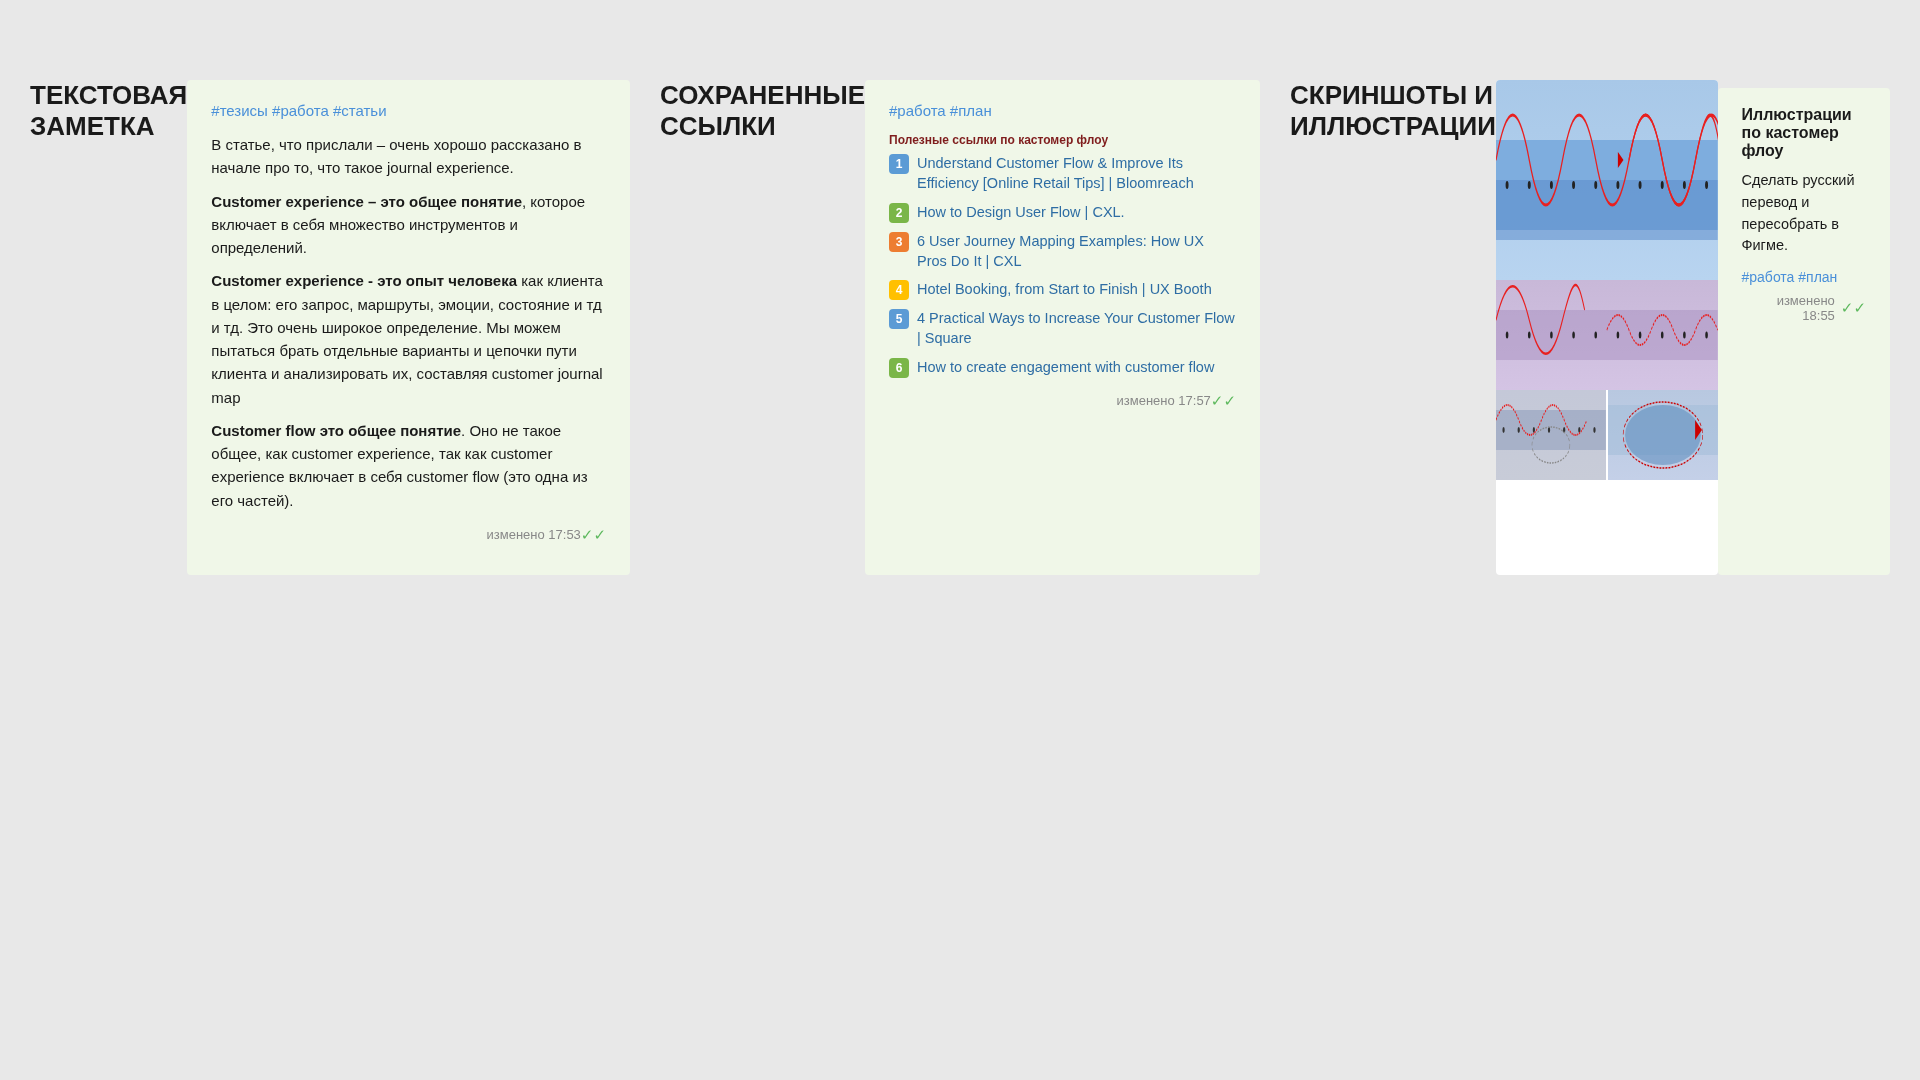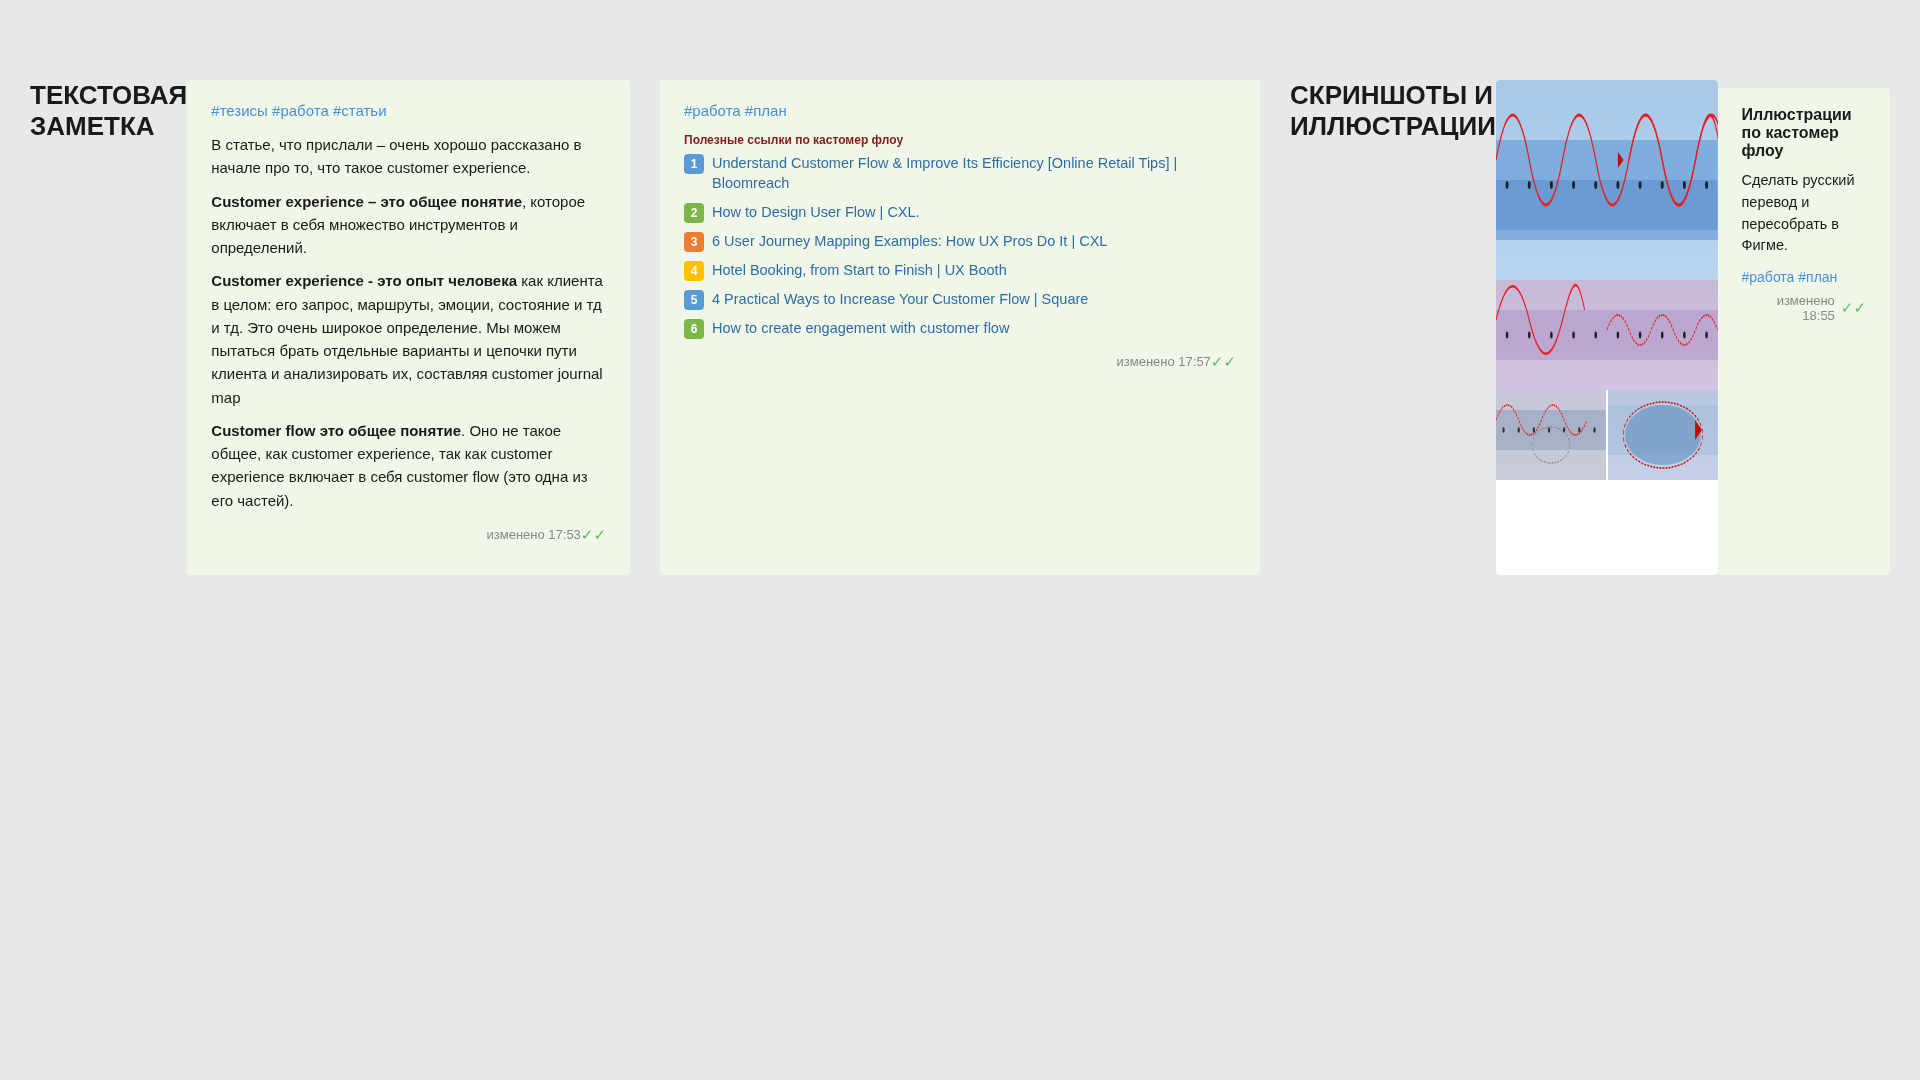--- a/index.html
+++ b/index.html
@@ -182,33 +182,34 @@
 </head>
 <body>
 
 <div class="columns">
 
   <div class="column">
     <div class="column-title">ТЕКСТОВАЯ ЗАМЕТКА</div>
     <div class="card">
       <div class="tags">#тезисы #работа #статьи</div>
       <div class="card-text">
-        <p>В статье, что прислали – очень хорошо рассказано в начале про то, что такое customer experience.</p>
+        <p>В статье, что прислали – очень хорошо рассказано в начале про то, что такое journal experience.</p>
         <p><strong>Customer experience – это общее понятие</strong>, которое включает в себя множество инструментов и определений.</p>
         <p><strong>Customer experience - это опыт человека</strong> как клиента в целом: его запрос, маршруты, эмоции, состояние и тд и тд. Это очень широкое определение. Мы можем пытаться брать отдельные варианты и цепочки пути клиента и анализировать их, составляя customer journal map</p>
         <p><strong>Customer flow это общее понятие</strong>. Оно не такое общее, как customer experience, так как customer experience включает в себя customer flow (это одна из его частей).</p>
       </div>
       <div class="card-footer">
         <span>изменено 17:53</span>
         <span class="check-icon">✓✓</span>
       </div>
     </div>
   </div>
 
   <div class="column">
+    <div class="column-title">СОХРАНЕННЫЕ ССЫЛКИ</div>
     <div class="card links-card">
       <div class="tags">#работа #план</div>
       <div class="section-title">Полезные ссылки по кастомер флоу</div>
       <div>
         <div class="link-item">
           <span class="link-num link-num-1">1</span>
           <a class="link-text" href="#">Understand Customer Flow &amp; Improve Its Efficiency [Online Retail Tips] | Bloomreach</a>
         </div>
         <div class="link-item">
           <span class="link-num link-num-2">2</span>

